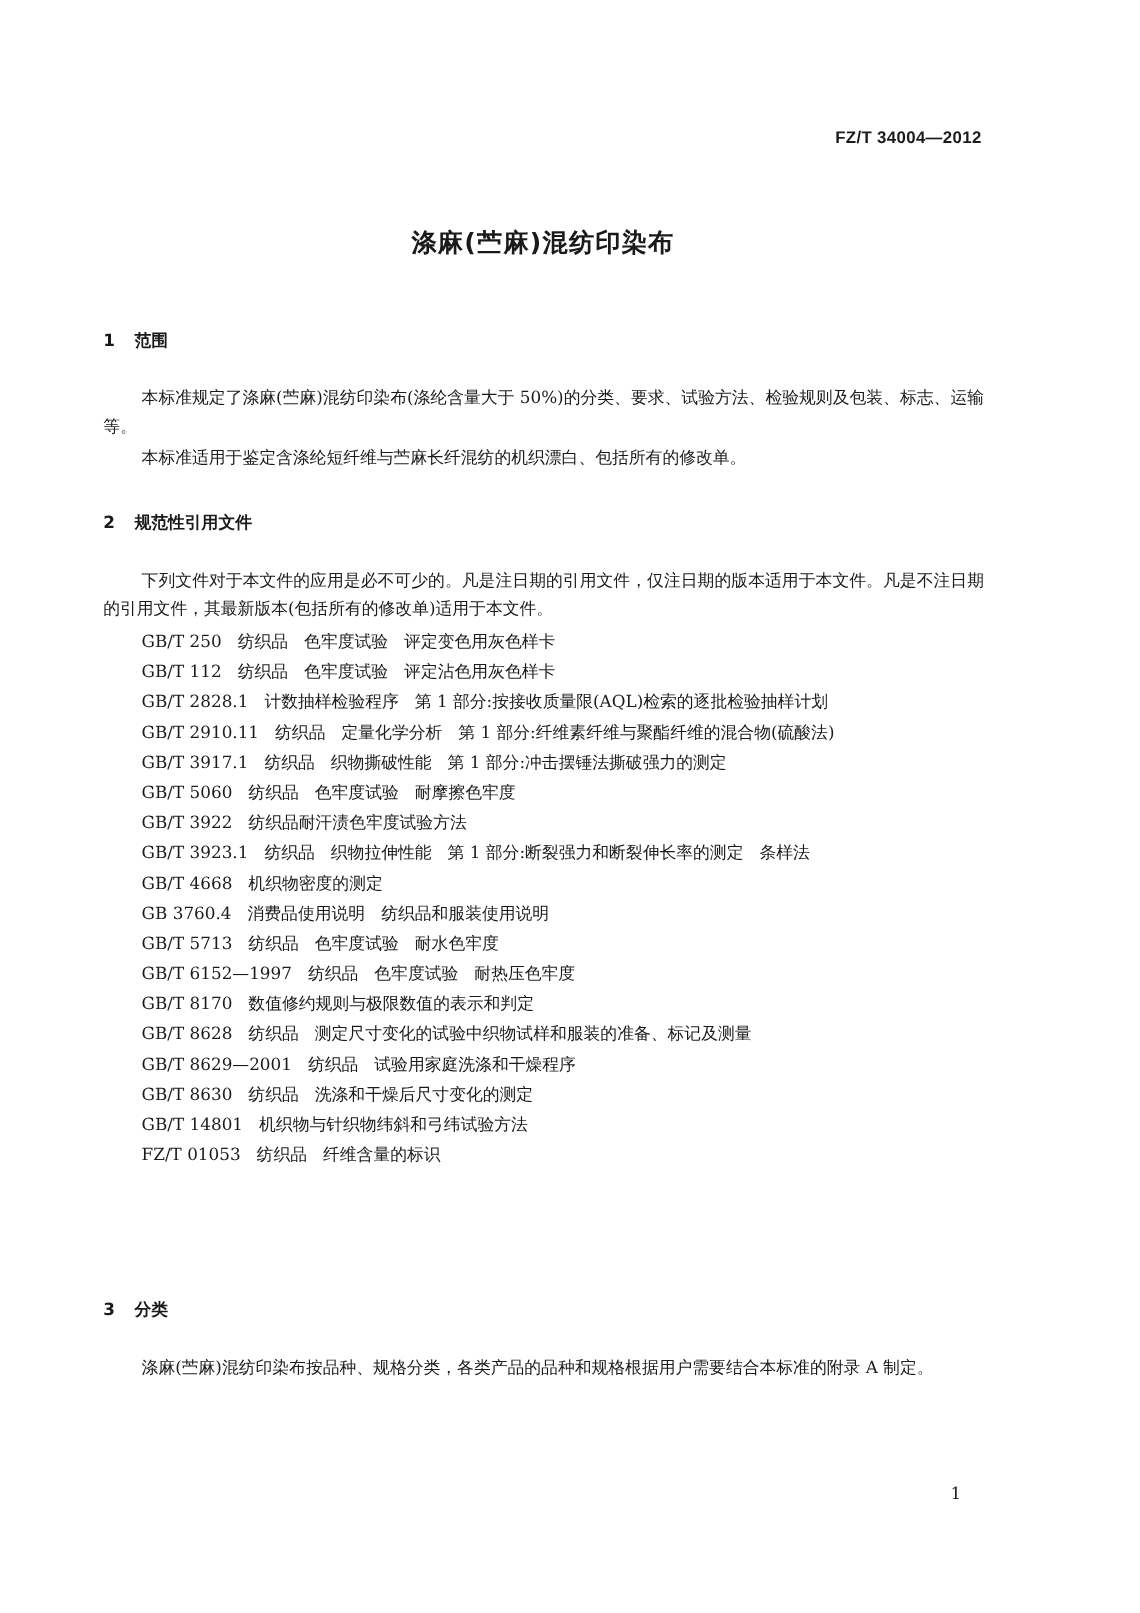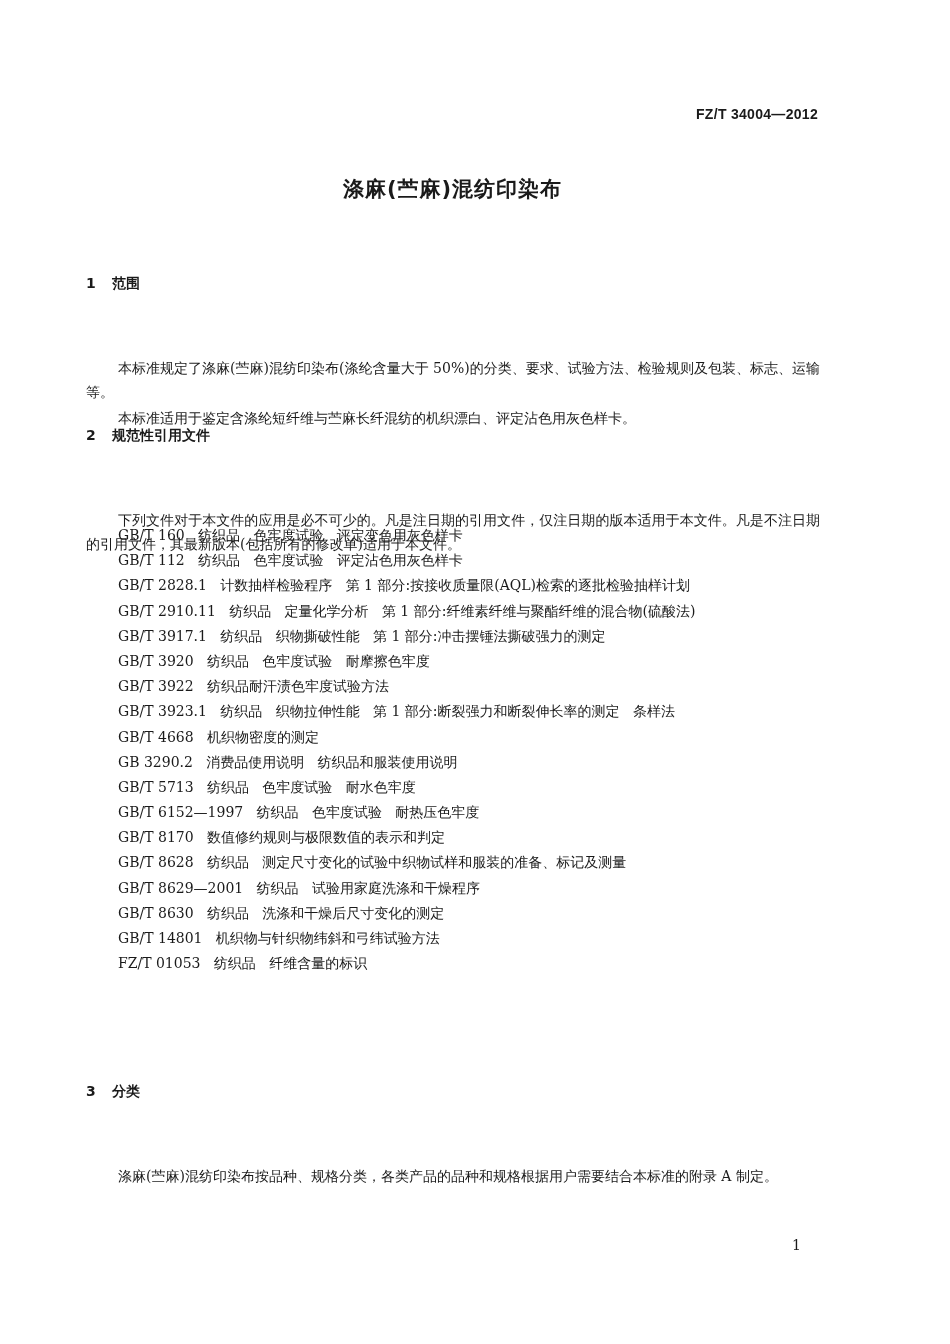--- a/index.html
+++ b/index.html
@@ -7,71 +7,70 @@
       width: 950px; height: 1344px; position: relative; overflow: hidden;
       font-family: "DejaVu Serif", "Liberation Serif", serif;
       color: #1a1a1a;
     }
     .std-number {
       position: absolute; top: 106px; right: 132px;
       font-family: "Liberation Sans", "DejaVu Sans", sans-serif;
       font-weight: bold; font-size: 14px; letter-spacing: 0.3px;
     }
     .doc-title {
-      position: absolute; top: 175px; left: 0; width: 905px; text-align: center;
+      position: absolute; top: 188px; left: 0; width: 905px; text-align: center;
       font-family: "DejaVu Sans", sans-serif; font-weight: bold; font-size: 21px;
       letter-spacing: 1px;
     }
     .section-heading {
       position: absolute; left: 86px;
       font-family: "DejaVu Sans", sans-serif; font-weight: bold; font-size: 14px;
     }
     .section-heading .num { display: inline-block; width: 26px; }
     .para {
       position: absolute; left: 86px; width: 734px;
       font-size: 14px; line-height: 24px; text-indent: 32px;
       text-align: justify;
-      margin-top: 36px;
     }
     .ref-list { position: absolute; left: 118px; top: 523px; font-size: 14px; }
     .ref-item { height: 25.2px; line-height: 25.2px; white-space: pre; }
     .page-num {
       position: absolute; top: 1237px; left: 792px; font-size: 14px;
       font-family: "DejaVu Serif", serif;
     }
   </style>
 </head>
 <body>
 
 <div class="std-number">FZ/T 34004—2012</div>
 
 <div class="doc-title">涤麻(苎麻)混纺印染布</div>
 
 <div class="section-heading" style="top:275px;">
   <span class="num">1</span><span>范围</span>
 </div>
 <div class="para" style="top:320px;">本标准规定了涤麻(苎麻)混纺印染布(涤纶含量大于 50%)的分类、要求、试验方法、检验规则及包装、标志、运输等。</div>
-<div class="para" style="top:370px;">本标准适用于鉴定含涤纶短纤维与苎麻长纤混纺的机织漂白、评定沾色用灰色样卡。</div>
+<div class="para" style="top:370px;">本标准适用于鉴定含涤纶短纤维与苎麻长纤混纺的机织漂白、包括所有的修改单。</div>
 
 <div class="section-heading" style="top:427px;">
   <span class="num">2</span><span>规范性引用文件</span>
 </div>
 <div class="para" style="top:472px;">下列文件对于本文件的应用是必不可少的。凡是注日期的引用文件，仅注日期的版本适用于本文件。凡是不注日期的引用文件，其最新版本(包括所有的修改单)适用于本文件。</div>
 
 <div class="ref-list">
-  <div class="ref-item">GB/T 160   纺织品   色牢度试验   评定变色用灰色样卡</div>
+  <div class="ref-item">GB/T 250   纺织品   色牢度试验   评定变色用灰色样卡</div>
   <div class="ref-item">GB/T 112   纺织品   色牢度试验   评定沾色用灰色样卡</div>
   <div class="ref-item">GB/T 2828.1   计数抽样检验程序   第 1 部分:按接收质量限(AQL)检索的逐批检验抽样计划</div>
   <div class="ref-item">GB/T 2910.11   纺织品   定量化学分析   第 1 部分:纤维素纤维与聚酯纤维的混合物(硫酸法)</div>
   <div class="ref-item">GB/T 3917.1   纺织品   织物撕破性能   第 1 部分:冲击摆锤法撕破强力的测定</div>
-  <div class="ref-item">GB/T 3920   纺织品   色牢度试验   耐摩擦色牢度</div>
+  <div class="ref-item">GB/T 5060   纺织品   色牢度试验   耐摩擦色牢度</div>
   <div class="ref-item">GB/T 3922   纺织品耐汗渍色牢度试验方法</div>
   <div class="ref-item">GB/T 3923.1   纺织品   织物拉伸性能   第 1 部分:断裂强力和断裂伸长率的测定   条样法</div>
   <div class="ref-item">GB/T 4668   机织物密度的测定</div>
-  <div class="ref-item">GB 3290.2   消费品使用说明   纺织品和服装使用说明</div>
+  <div class="ref-item">GB 3760.4   消费品使用说明   纺织品和服装使用说明</div>
   <div class="ref-item">GB/T 5713   纺织品   色牢度试验   耐水色牢度</div>
   <div class="ref-item">GB/T 6152—1997   纺织品   色牢度试验   耐热压色牢度</div>
   <div class="ref-item">GB/T 8170   数值修约规则与极限数值的表示和判定</div>
   <div class="ref-item">GB/T 8628   纺织品   测定尺寸变化的试验中织物试样和服装的准备、标记及测量</div>
   <div class="ref-item">GB/T 8629—2001   纺织品   试验用家庭洗涤和干燥程序</div>
   <div class="ref-item">GB/T 8630   纺织品   洗涤和干燥后尺寸变化的测定</div>
   <div class="ref-item">GB/T 14801   机织物与针织物纬斜和弓纬试验方法</div>
   <div class="ref-item">FZ/T 01053   纺织品   纤维含量的标识</div>
 </div>
 

